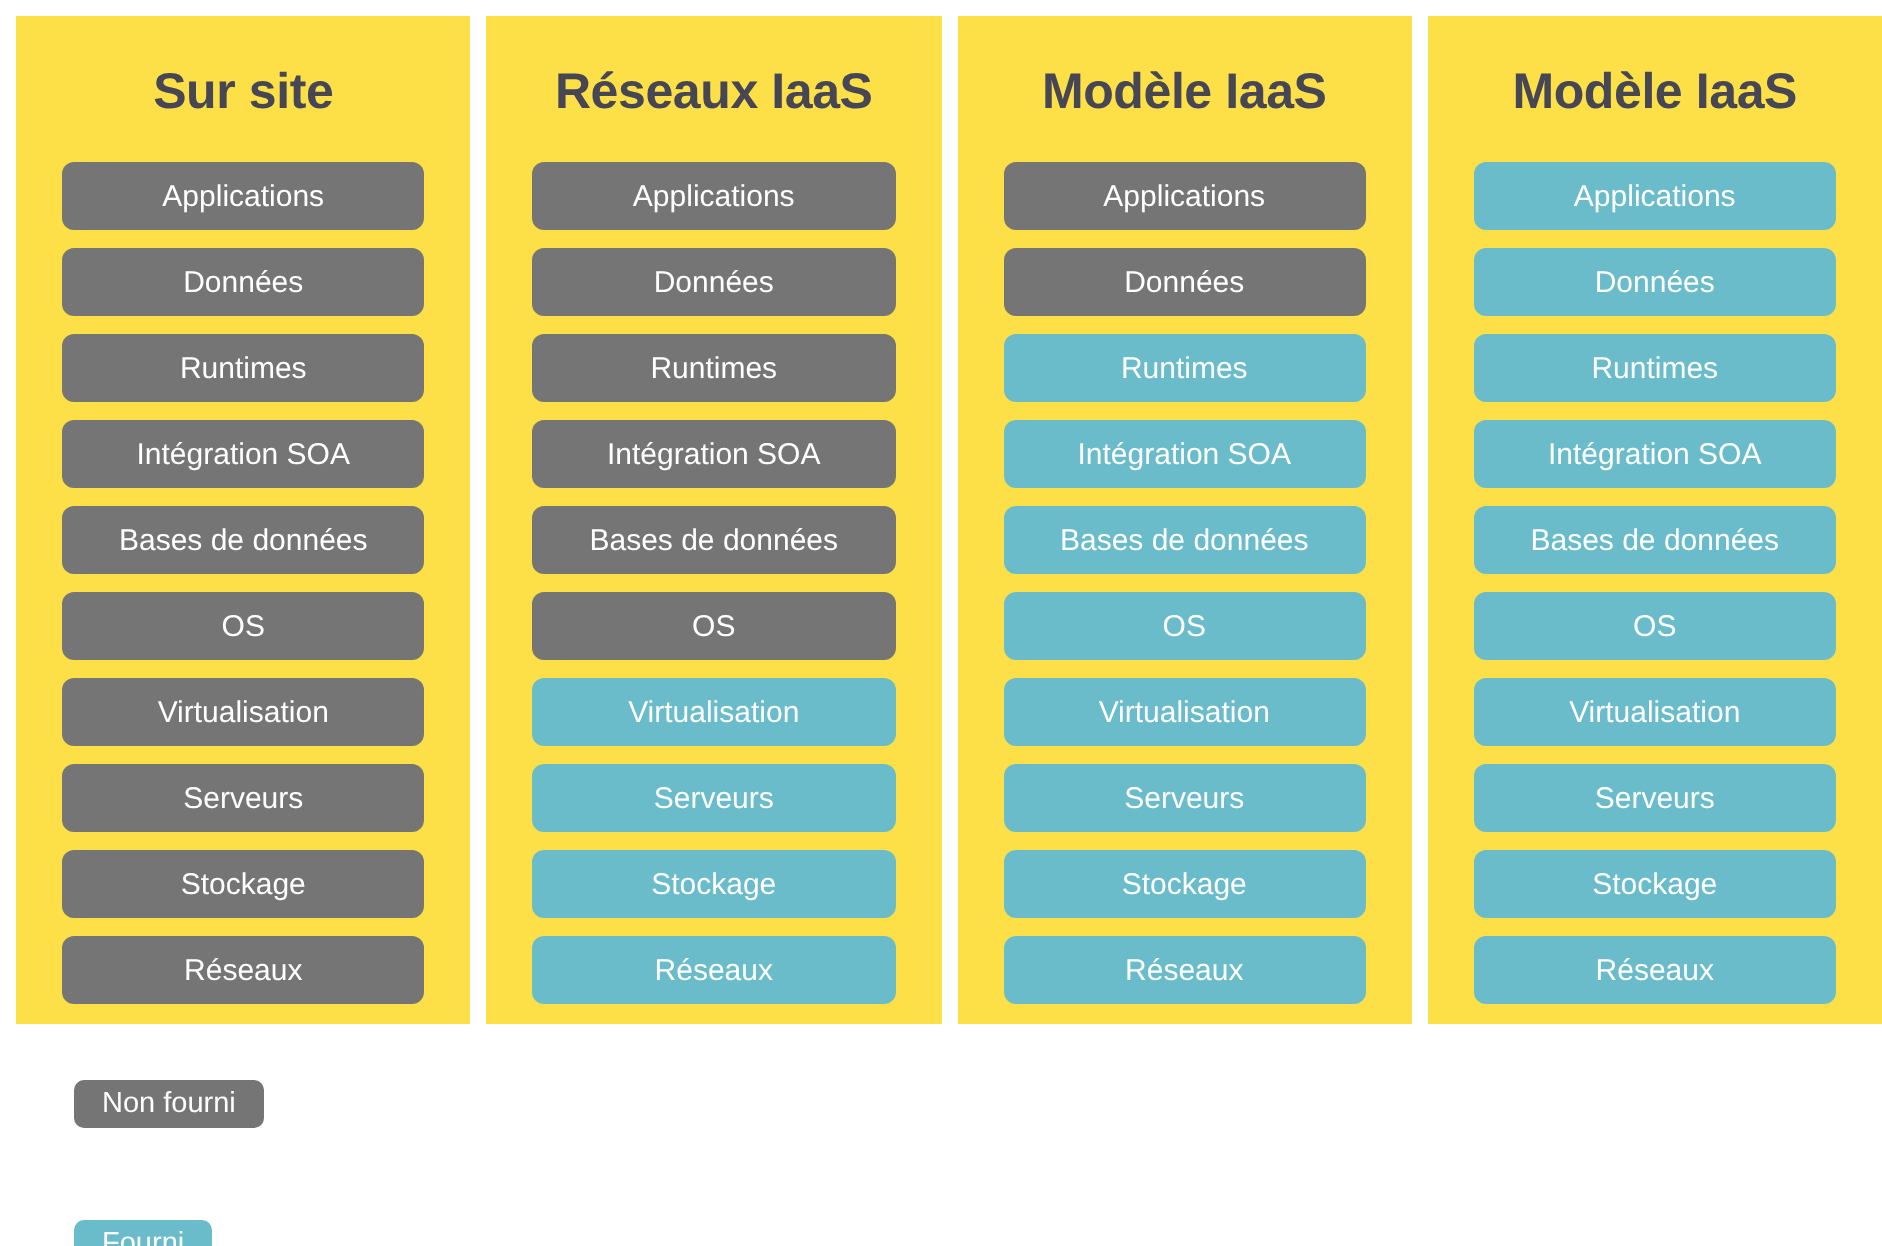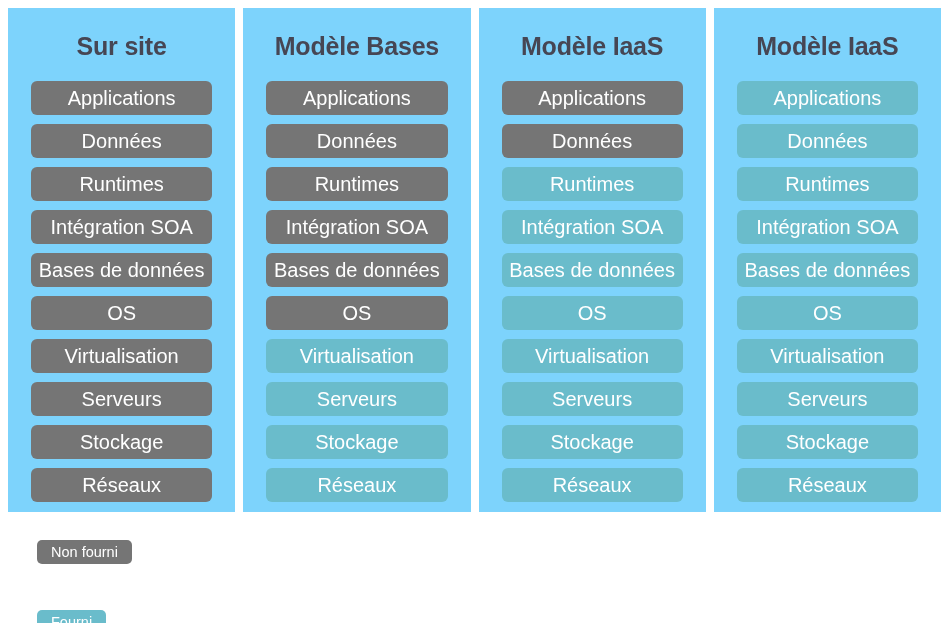--- a/index.html
+++ b/index.html
@@ -28,21 +28,21 @@
     left: 8px;
     top: 8px;
     width: 933px;
     height: 504px;
     display: flex;
     gap: 8px;
     box-sizing: border-box;
   }
 
   .panel {
-    background: #7dd3fc;
+    background: #fde047;
     flex: 1 1 0;
     display: flex;
     flex-direction: column;
     align-items: stretch;
     padding: 0 23px 12px 23px;
     box-sizing: border-box;
   }
 
   .panel-title {
     text-align: center;
@@ -61,21 +61,21 @@
     gap: 9px;
   }
 
   .pill {
     height: 34px;
     border-radius: 6px;
     display: flex;
     align-items: center;
     justify-content: center;
     color: #ffffff;
-    font-size: 20px;
+    font-size: 15px;
     line-height: 1;
     white-space: nowrap;
     user-select: none;
   }
 
   .pill.notprovided { background: #757575; }
   .pill.provided    { background: #6abccb; }
 
   .legend {
     position: absolute;
@@ -116,21 +116,21 @@
           <div class="pill notprovided">Intégration SOA</div>
           <div class="pill notprovided">Bases de données</div>
           <div class="pill notprovided">OS</div>
           <div class="pill notprovided">Virtualisation</div>
           <div class="pill notprovided">Serveurs</div>
           <div class="pill notprovided">Stockage</div>
           <div class="pill notprovided">Réseaux</div>
         </div>
       </div>
       <div class="panel">
-        <div class="panel-title">Modèle Bases</div>
+        <div class="panel-title">Réseaux IaaS</div>
         <div class="layers">
           <div class="pill notprovided">Applications</div>
           <div class="pill notprovided">Données</div>
           <div class="pill notprovided">Runtimes</div>
           <div class="pill notprovided">Intégration SOA</div>
           <div class="pill notprovided">Bases de données</div>
           <div class="pill notprovided">OS</div>
           <div class="pill provided">Virtualisation</div>
           <div class="pill provided">Serveurs</div>
           <div class="pill provided">Stockage</div>

